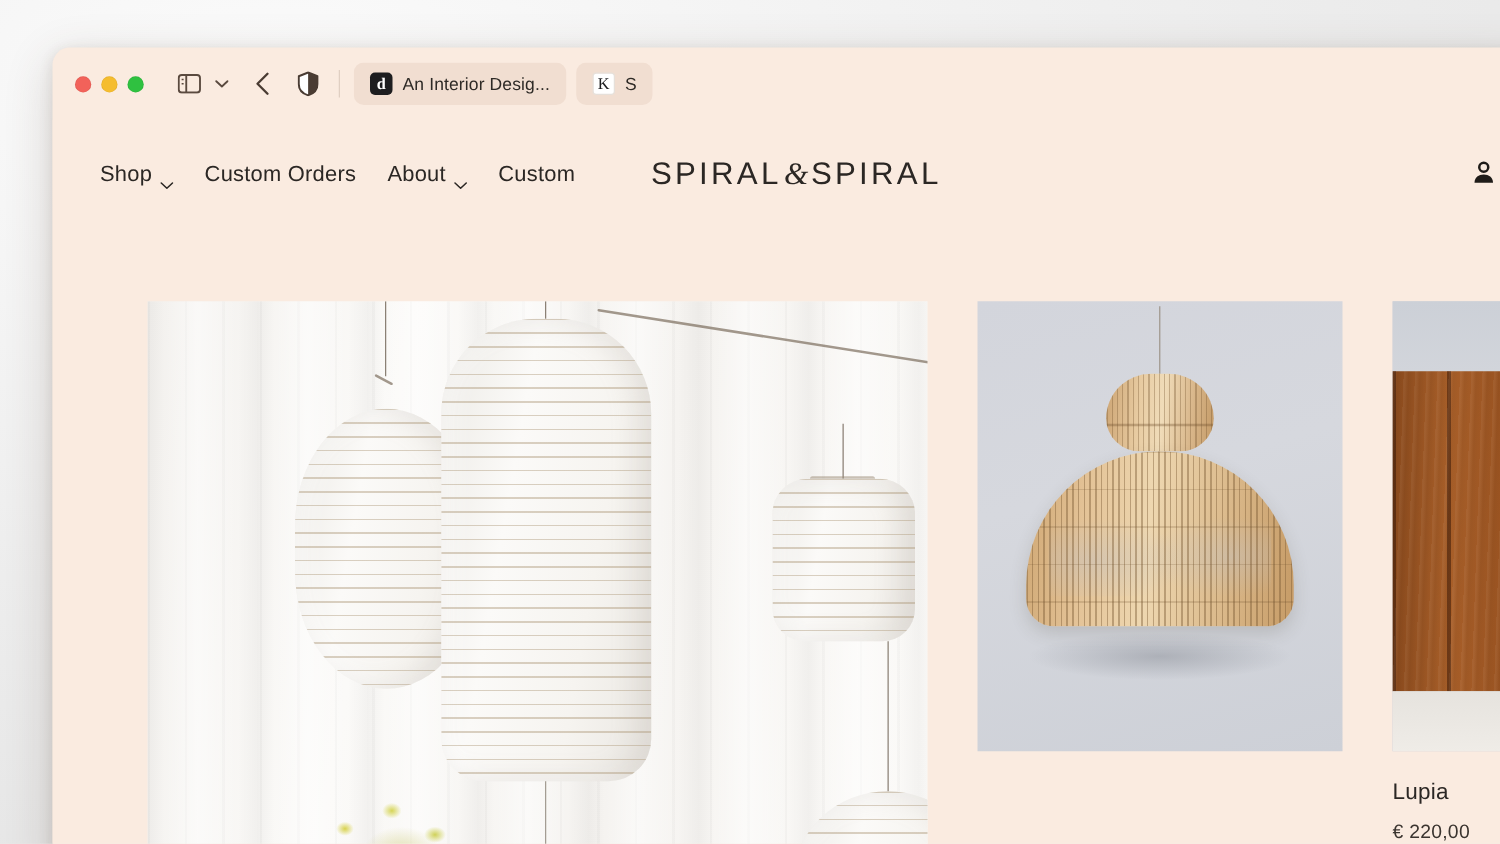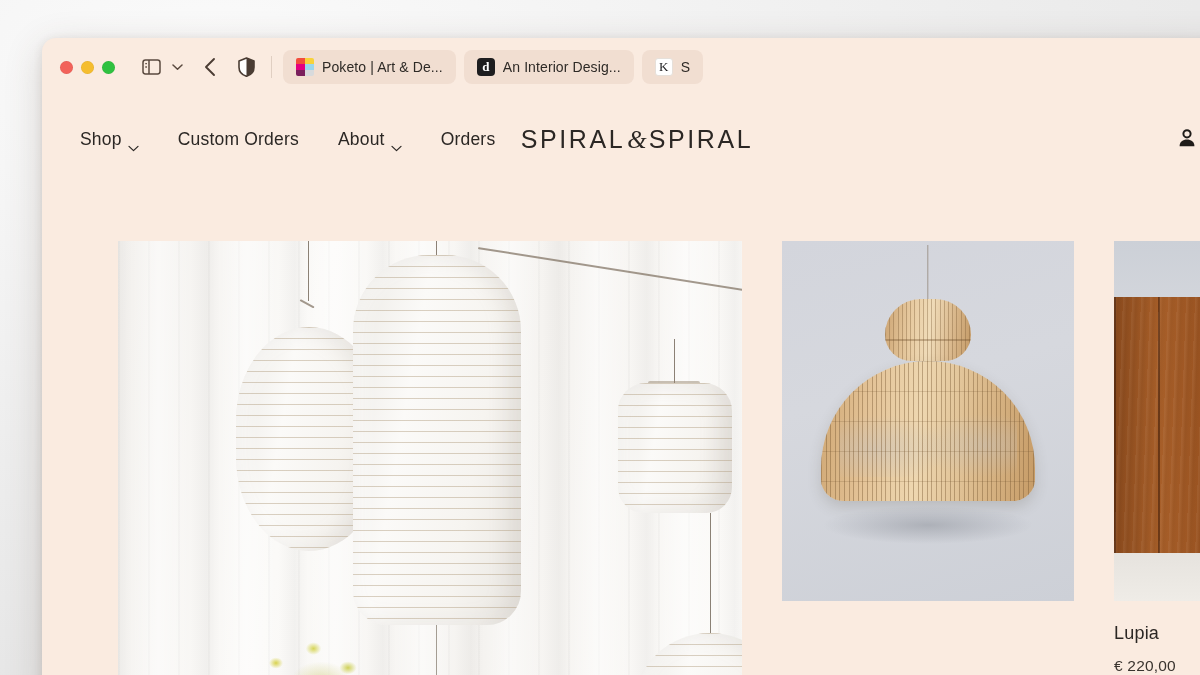--- a/index.html
+++ b/index.html
@@ -80,21 +80,21 @@
            border-radius:4px; }
   .fav-dot { border-radius:50%; }
   .fav-k { background:#fff; display:flex; align-items:center; justify-content:center;
            color:#1d1d1f; font-size:13px; font-family:"Liberation Serif", serif;
            border-radius:3px; border:.5px solid #e6e0da; }
 
   
   .site { height:602px; background:#faebe0; position:relative; }
 
   .sitenav { height:86px; display:flex; align-items:center; position:relative; padding:0 38px; }
-  .navlinks { display:flex; align-items:center; gap:39px; }
+  .navlinks { display:flex; align-items:center; gap:25px; }
   .navlink { font-size:17.5px; color:#2b2724; letter-spacing:.2px;
              display:flex; align-items:center; gap:6px; white-space:nowrap; }
   .navcaret { width:11px; height:7px; display:block; }
 
   .brand {
     position:absolute; left:0; right:0; top:0; bottom:0;
     display:flex; align-items:center; justify-content:center;
     pointer-events:none;
   }
   .brand-text {
@@ -252,31 +252,20 @@
         <path d="M8.5 1 L16 4 V10.2 C16 15 12.6 18 8.5 19.3 C4.4 18 1 15 1 10.2 V4 Z" fill="#fff" stroke="#4a3c33" stroke-width="1.6" stroke-linejoin="round"></path>
         <path d="M8.5 1 L16 4 V10.2 C16 15 12.6 18 8.5 19.3 Z" fill="#4a3c33"></path>
       </svg>
     </div>
 
 
     <div class="tb-divider"></div>
 
     <div class="tabs">
 
-      <div class="tab">
-        <span class="favicon fav-poketo">
-          <i style="background:#f24d3d"></i>
-            <i style="background:#f7d23b"></i>
-          <i style="background:#e4007f"></i>
-            <i style="background:#9ad7ee"></i>
-          <i style="background:#7a1f5c"></i>
-            <i style="background:#d8dadc"></i>
-        </span>
-        <span class="tab-title">Poketo | Art &amp; De...</span>
-      </div>
 
       <div class="tab">
         <span class="favicon fav-d">d</span>
         <span class="tab-title">An Interior Desig...</span>
       </div>
 
 
       <div class="tab">
         <span class="favicon fav-k">K</span>
         <span class="tab-title">S</span>
@@ -306,21 +295,21 @@
         <a class="navlink">
           <span>About</span>
           <span class="navcaret">
             <svg width="11" height="7" viewBox="0 0 11 7" fill="none">
               <path d="M1 1.4 L5.5 5.6 L10 1.4" stroke="#2b2724" stroke-width="1.25" stroke-linecap="round" stroke-linejoin="round"></path>
             </svg>
           </span>
         </a>
 
         <a class="navlink">
-          <span>Orders</span>
+          <span>Custom</span>
         </a>
       </div>
 
       <div class="brand">
         <div class="brand-text">
           <span>SPIRAL</span><span class="brand-amp">&amp;</span><span>SPIRAL</span>
         </div>
       </div>
 
       <div class="account">

